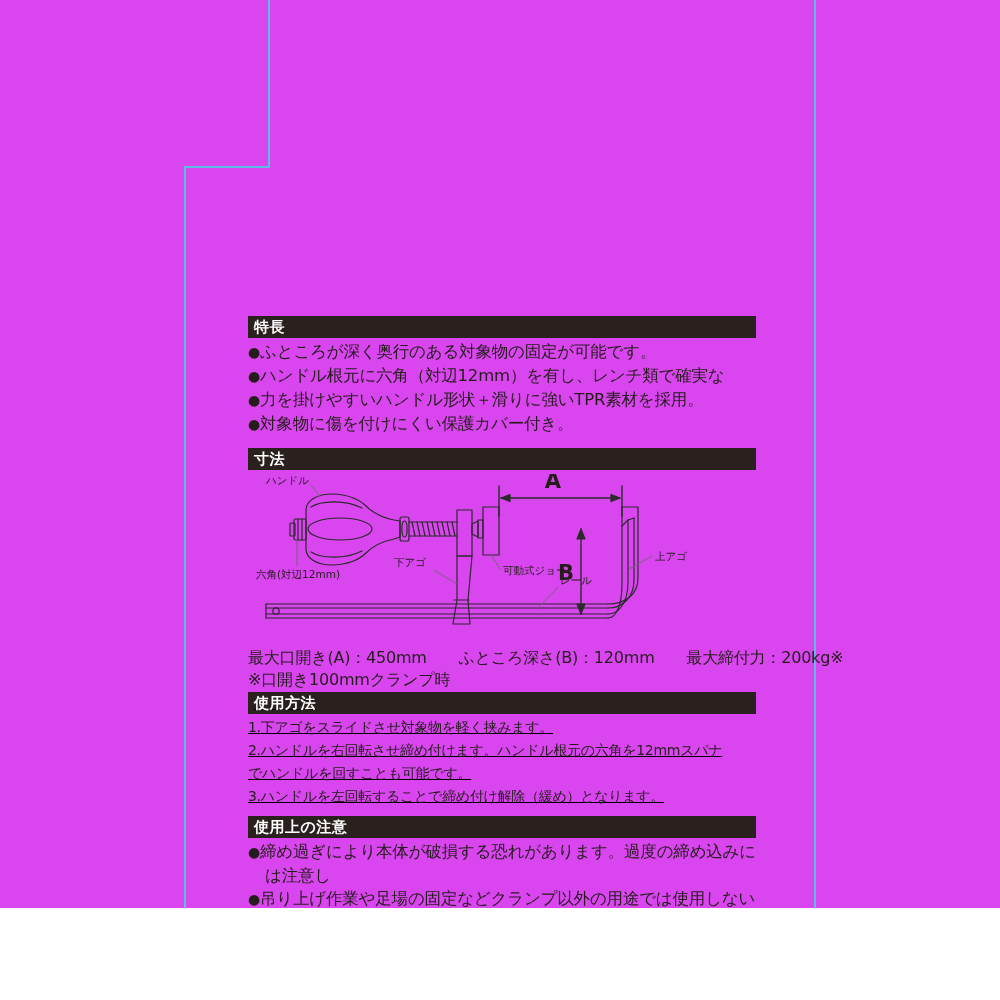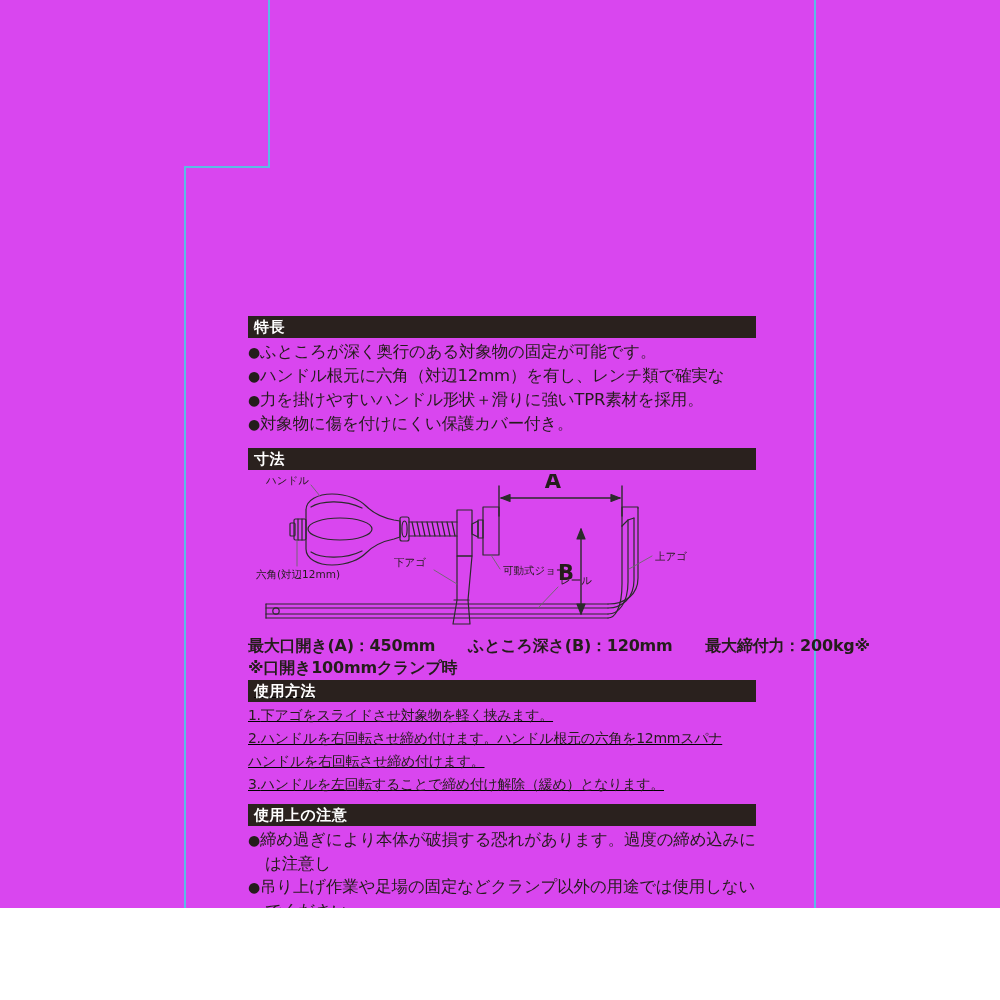--- a/index.html
+++ b/index.html
@@ -93,21 +93,21 @@
   #usage-block      { margin-top: 1px; text-decoration: underline; }
   #cautions-block   { margin-top: 8px; }
 
   #diagram-wrap {
     position: relative;
     width: 508px;
     height: 158px;
     margin-top: 4px;
   }
   #diagram-wrap svg { display: block; }
-  #spec-lines { margin-top: 2px; font-weight: bold; }
+  #spec-lines { margin-top: 14px; }
 </style>
 </head>
 <body>
 
 <div id="page">
 
   <div class="frame-line" id="frame-upper-v"></div>
   <div class="frame-line" id="frame-notch-h"></div>
   <div class="frame-line" id="frame-left"></div>
   <div class="frame-line" id="frame-right"></div>
@@ -218,21 +218,21 @@
         </div>
         <div class="note-row">※口開き100mmクランプ時</div>
       </div>
     </div>
 
     <div id="usage-block">
       <div class="section-bar">使用方法</div>
       <ol class="num-list">
         <li><span>1.</span><span>下アゴをスライドさせ対象物を軽く挟みます。</span></li>
         <li><span>2.</span><span>ハンドルを右回転させ締め付けます。ハンドル根元の六角を12mmスパナ</span></li>
-        <li class="cont"><span>ハンドルを右回転させ締め付けます。</span></li>
+        <li class="cont"><span>でハンドルを回すことも可能です。</span></li>
         <li><span>3.</span><span>ハンドルを左回転することで締め付け解除（緩め）となります。</span></li>
       </ol>
     </div>
 
     <div id="cautions-block">
       <div class="section-bar">使用上の注意</div>
       <ul class="bullet-list">
         <li><span class="b">●</span><span>締め過ぎにより本体が破損する恐れがあります。過度の締め込みには注意し</span></li>
         <li><span class="b">●</span><span>吊り上げ作業や足場の固定などクランプ以外の用途では使用しないでください。</span></li>
         <li><span>テーパー状または勾配の付いた固定物は滑りやすいため、特に注意してください。</span></li>

